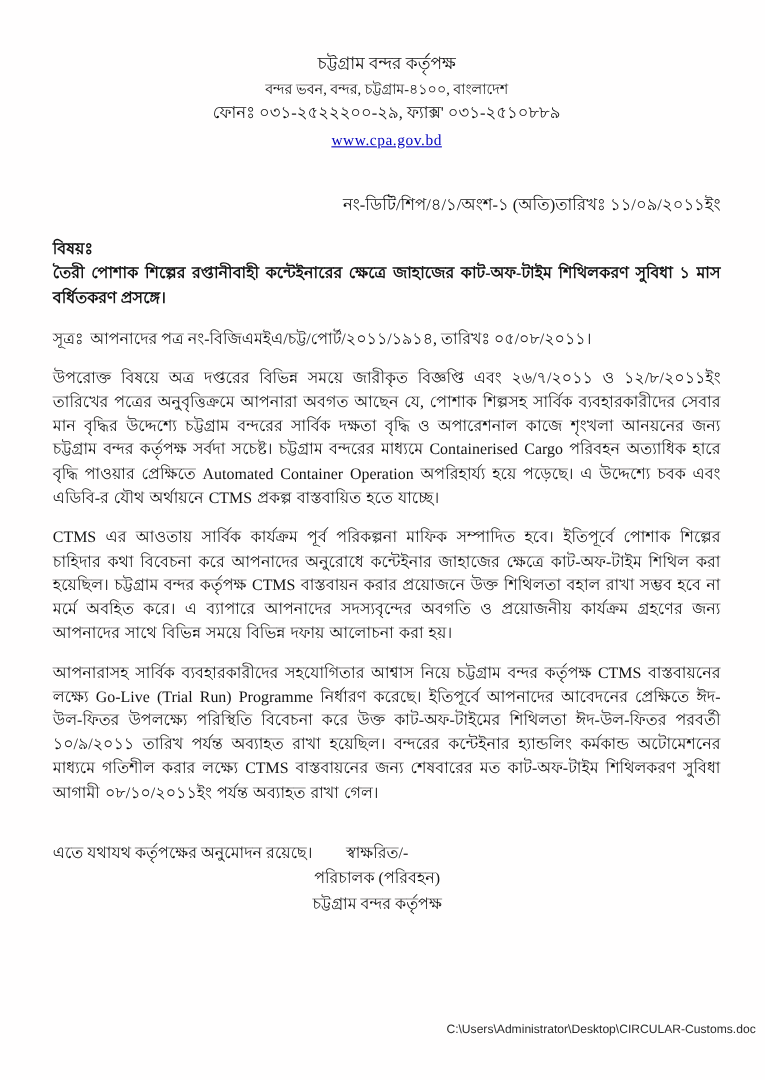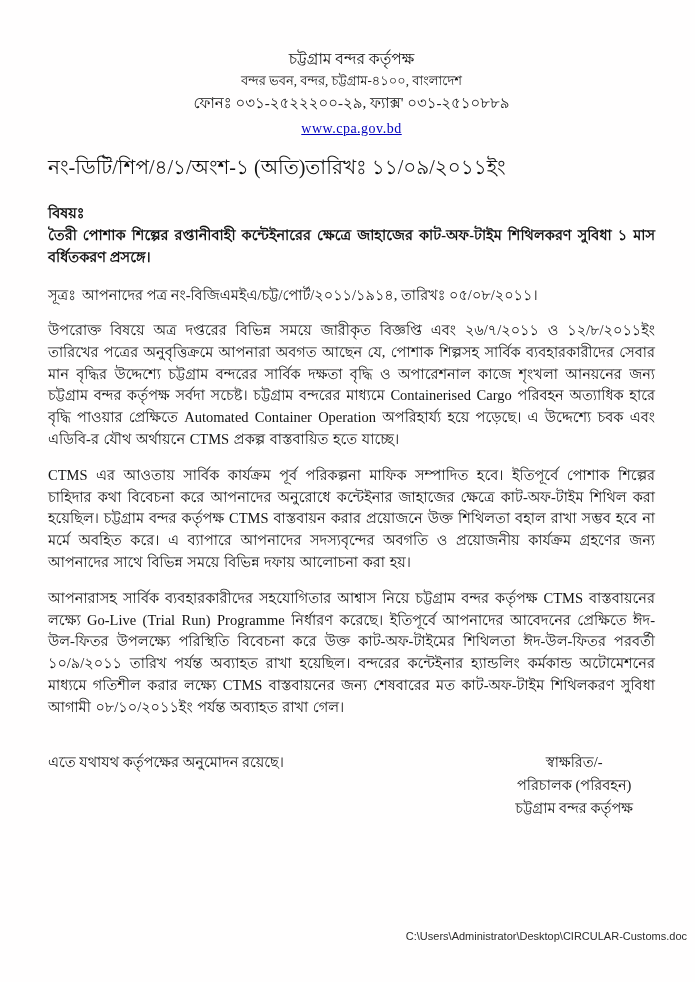--- a/index.html
+++ b/index.html
@@ -29,23 +29,23 @@
   .website-row { text-align: center; margin-top: 3px; }
   .website-row a {
     color: #0000bd;
     font-weight: normal;
     font-size: 14px;
     text-decoration: underline;
     letter-spacing: 0.5px;
   }
   .ref-row {
     display: flex;
-    justify-content: flex-start;
-    margin-top: 12px;
-    font-size: 20px;
+    justify-content: flex-end;
+    margin-top: 34px;
+    font-size: 15px;
   }
   .recipient {
     margin-top: 22px;
     line-height: 22.5px;
   }
   .subject-block {
     display: flex;
     margin-top: 17px;
     font-weight: bold;
     line-height: 22px;
@@ -71,21 +71,20 @@
     white-space: nowrap;
   }
   .body-paragraph {
     margin: 14px 0 0 0;
     text-align: justify;
     line-height: 21.8px;
     word-spacing: 1px;
   }
   .closing-row {
     display: flex;
-    justify-content: space-between;
     align-items: flex-start;
     margin-top: 32px;
   }
   .approval-text { line-height: 22px; }
   .signature-block {
     text-align: center;
     line-height: 23px;
     margin-right: 22px;
   }
   .footer-path {

